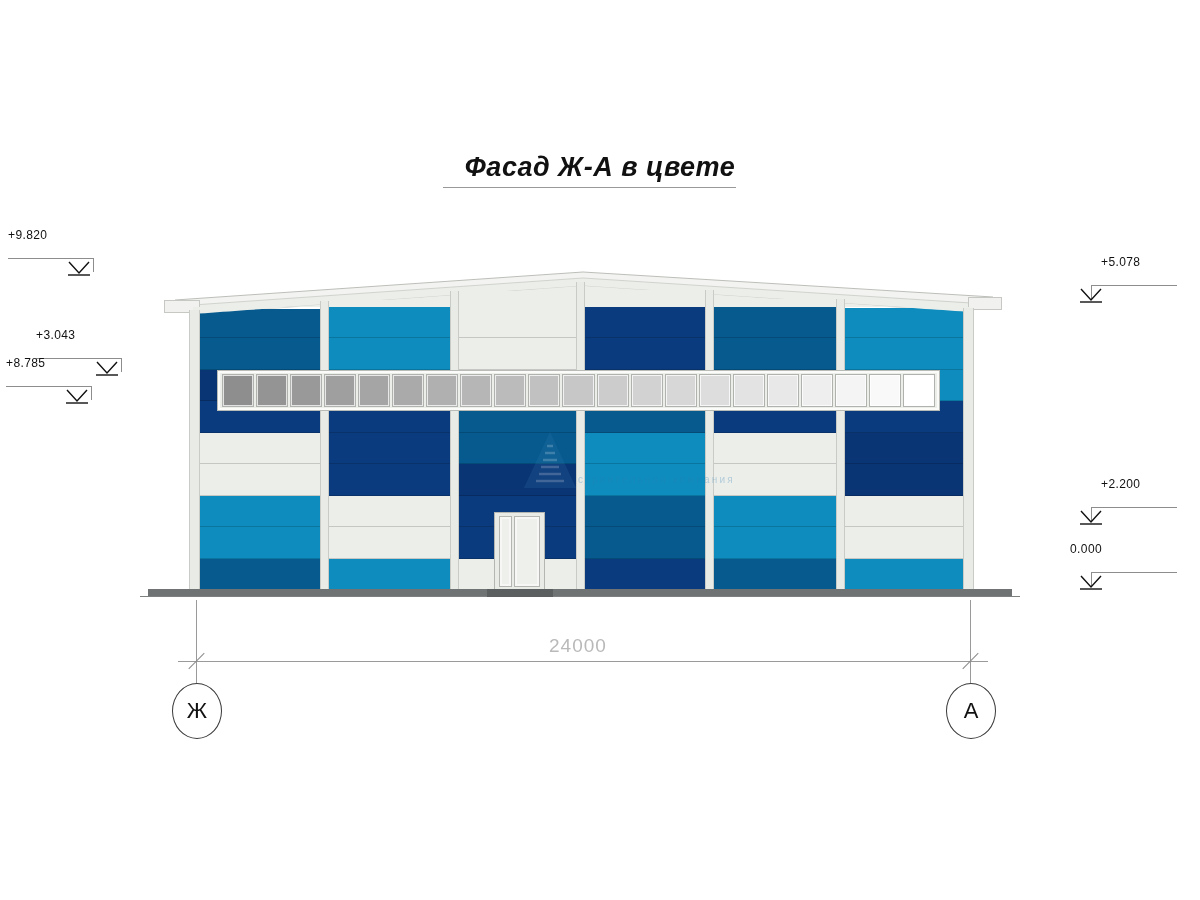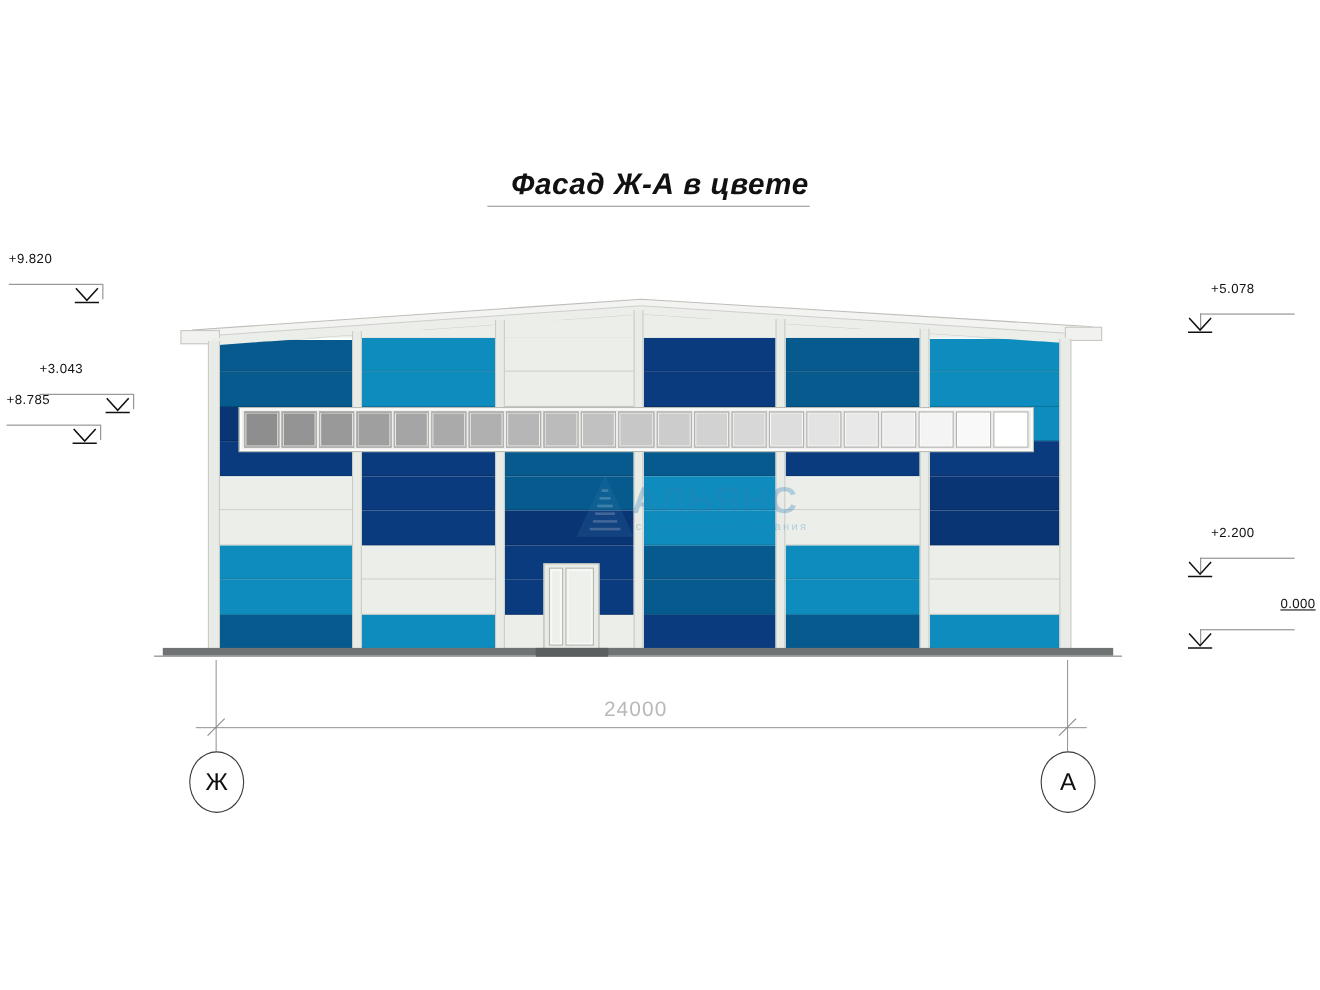--- a/index.html
+++ b/index.html
@@ -356,21 +356,20 @@
           <polygon points="30,2 56,58 4,58" fill="#3c86b8" opacity="0.55"></polygon>
           <g stroke="#cfe4f1" stroke-width="2.4" opacity="0.9">
             <line x1="16" y1="51" x2="44" y2="51"></line>
             <line x1="19" y1="44" x2="41" y2="44"></line>
             <line x1="21" y1="37" x2="39" y2="37"></line>
             <line x1="23" y1="30" x2="37" y2="30"></line>
             <line x1="25" y1="23" x2="35" y2="23"></line>
             <line x1="27" y1="16" x2="33" y2="16"></line>
           </g>
         </svg>
-        <div class="wm-name" style="left: 54px; top: 8px;">АЛЬЯНС</div>
         <div class="wm-sub" style="left: 58px; top: 46px;">строительная компания</div>
       </div>
     </div>
 
   <div id="levels-left">
       <div class="lvl">
         <div class="txt" style="left: 8px; top: 228px;">+9.820</div>
         <div class="hbar" style="left: 8px; top: 258px; width: 85px;"></div>
         <div class="vbar" style="left: 93px; top: 258px; height: 14px;"></div>
         <div class="arrow" style="left: 66px; top: 260px;">
@@ -420,21 +419,21 @@
         <div class="hbar" style="left: 1091px; top: 507px; width: 86px;"></div>
         <div class="vbar" style="left: 1091px; top: 507px; height: 14px;"></div>
         <div class="arrow" style="left: 1078px; top: 509px;">
           <svg width="26" height="18" viewBox="0 0 26 18">
             <path d="M3 2 L13 13 L23 2" fill="none" stroke="#111" stroke-width="1.4"></path>
             <path d="M2 15 L24 15" stroke="#111" stroke-width="1.4"></path>
           </svg>
         </div>
       </div>
       <div class="lvl">
-        <div class="txt" style="left: 1164px; top: 542px; text-decoration: underline;">0.000</div>
+        <div class="txt" style="left: 1070px; top: 542px;">0.000</div>
         <div class="hbar" style="left: 1091px; top: 572px; width: 86px;"></div>
         <div class="vbar" style="left: 1091px; top: 572px; height: 14px;"></div>
         <div class="arrow" style="left: 1078px; top: 574px;">
           <svg width="26" height="18" viewBox="0 0 26 18">
             <path d="M3 2 L13 13 L23 2" fill="none" stroke="#111" stroke-width="1.4"></path>
             <path d="M2 15 L24 15" stroke="#111" stroke-width="1.4"></path>
           </svg>
         </div>
       </div>
     </div>

